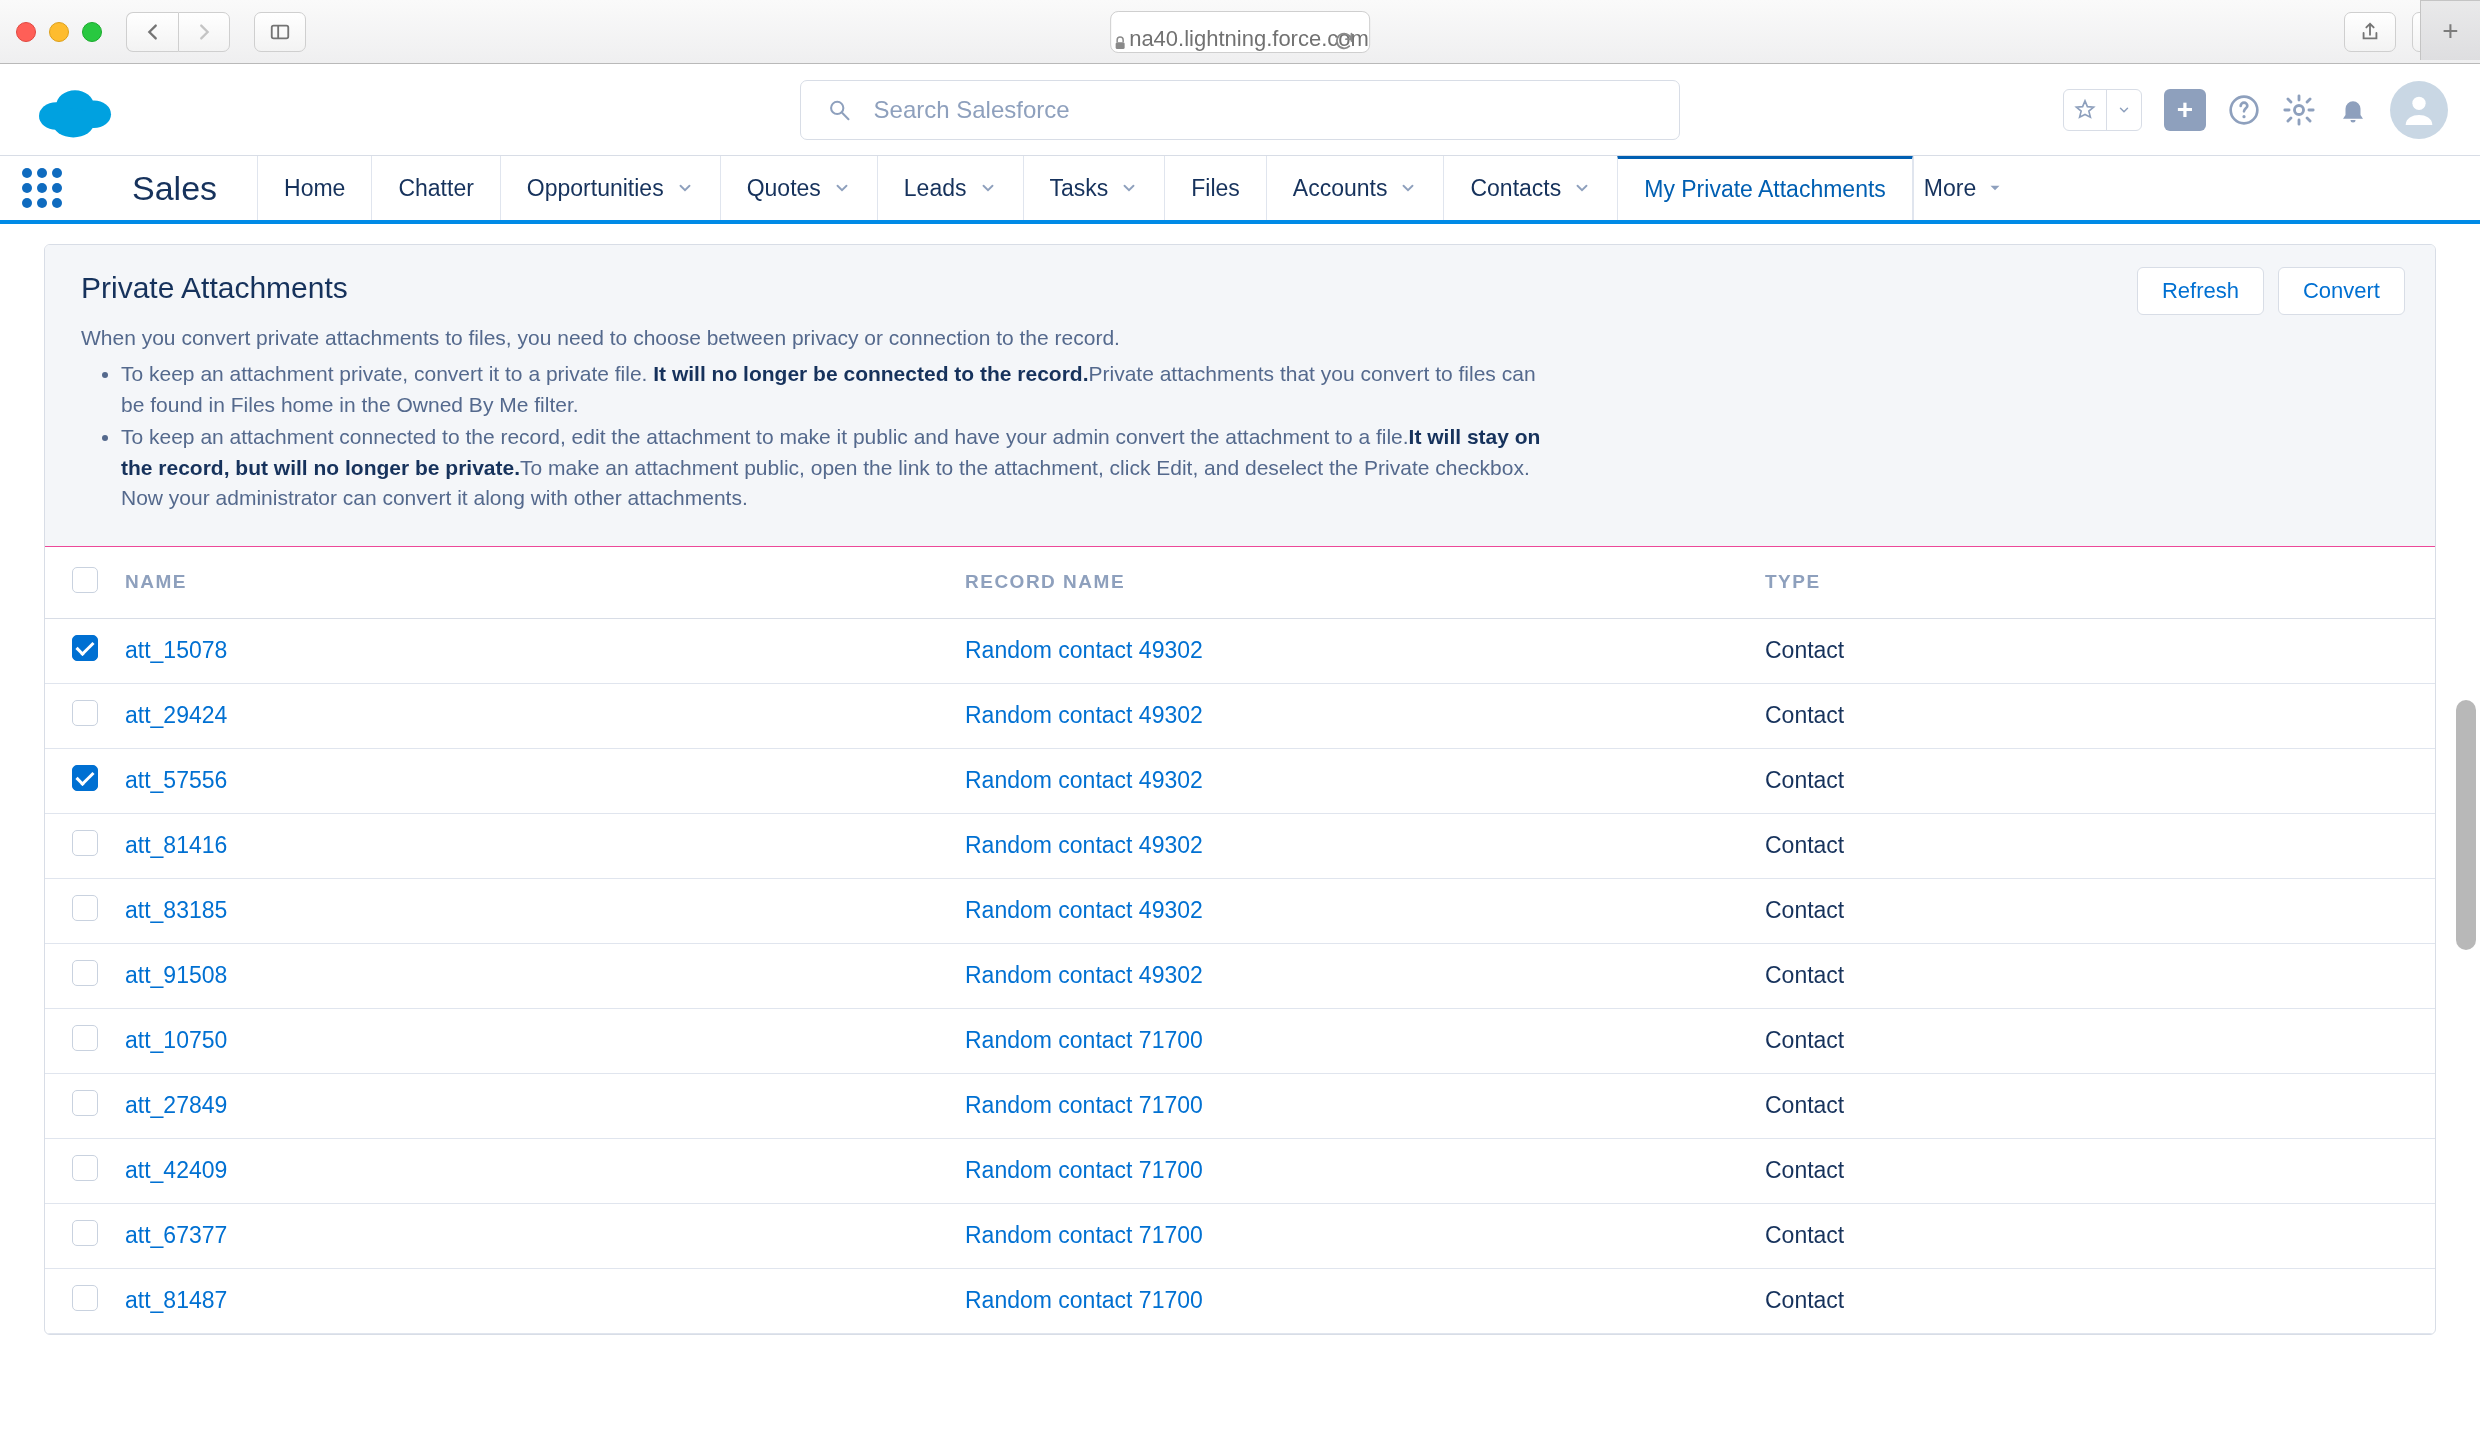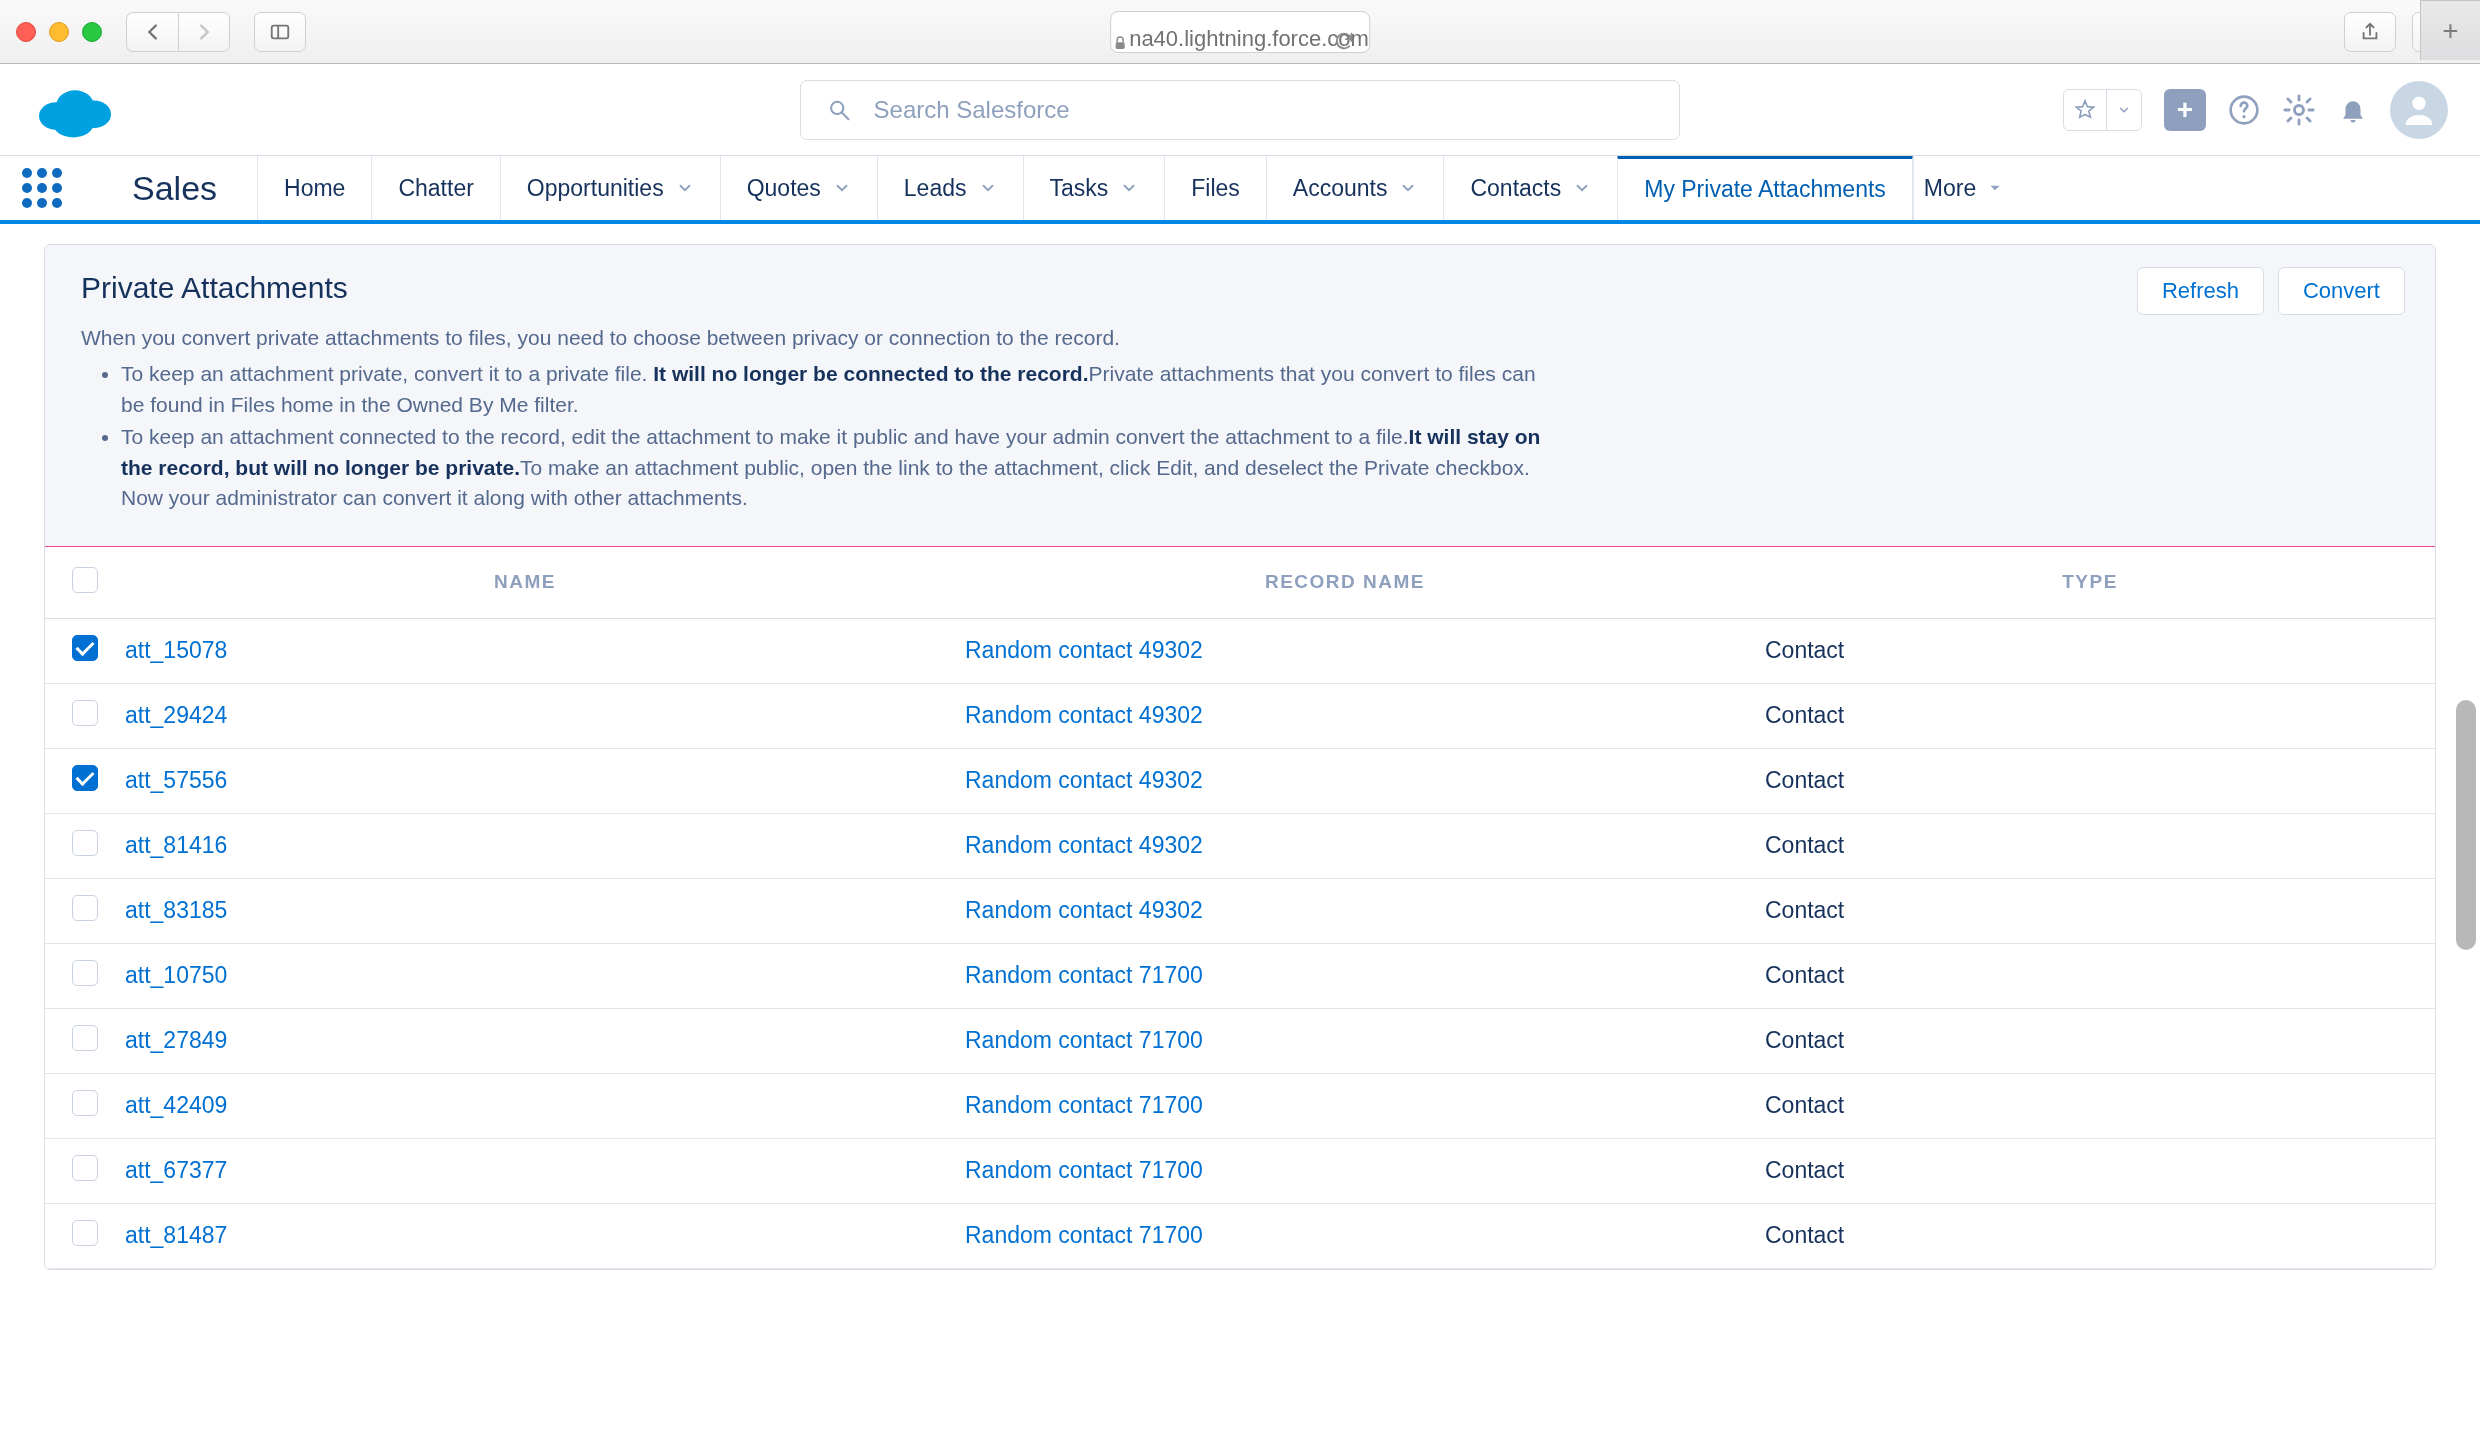--- a/index.html
+++ b/index.html
@@ -153,21 +153,21 @@
     font-size:22px; padding: 10px 24px; border-radius:6px; cursor:pointer;
   }
   .intro { color:#54698d; font-size:21px; line-height:1.45; max-width: 1480px;}
   .intro ul { padding-left: 40px; margin-top:6px;}
   .intro li { margin-bottom:2px; }
   .intro b { color:#16325c; font-weight:700; }
 
   
   table { width:100%; border-collapse:collapse; }
   thead th {
-    text-align:center; font-size:19px; letter-spacing:1.5px; color:#8ea0bd;
+    text-align:left; font-size:19px; letter-spacing:1.5px; color:#8ea0bd;
     font-weight:600; padding: 20px 20px;
     border-bottom:1px solid #d8dde6;
   }
   thead th:first-child, tbody td:first-child { width:80px; text-align:center;}
   thead th:nth-child(2), tbody td:nth-child(2){ padding-left: 0;}
   th.col-name   { width: 820px;}
   th.col-record { width: 800px;}
   tbody td {
     padding: 16px 20px;
     border-bottom:1px solid #e0e5ee;
@@ -450,20 +450,26 @@
             <td class="type">Contact</td>
           </tr>
           <tr>
             <td><input type="checkbox" class="chk" style=""></td>
             <td><a href="#">att_83185</a></td>
             <td><a href="#">Random contact 49302</a></td>
             <td class="type">Contact</td>
           </tr>
           <tr>
             <td><input type="checkbox" class="chk" style=""></td>
+            <td><a href="#">att_91508</a></td>
+            <td><a href="#">Random contact 49302</a></td>
+            <td class="type">Contact</td>
+          </tr>
+          <tr>
+            <td><input type="checkbox" class="chk" style=""></td>
             <td><a href="#">att_10750</a></td>
             <td><a href="#">Random contact 71700</a></td>
             <td class="type">Contact</td>
           </tr>
           <tr>
             <td><input type="checkbox" class="chk" style=""></td>
             <td><a href="#">att_27849</a></td>
             <td><a href="#">Random contact 71700</a></td>
             <td class="type">Contact</td>
           </tr>

